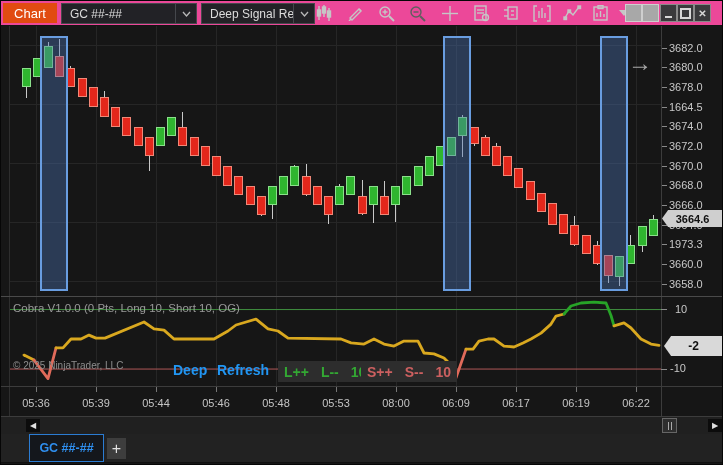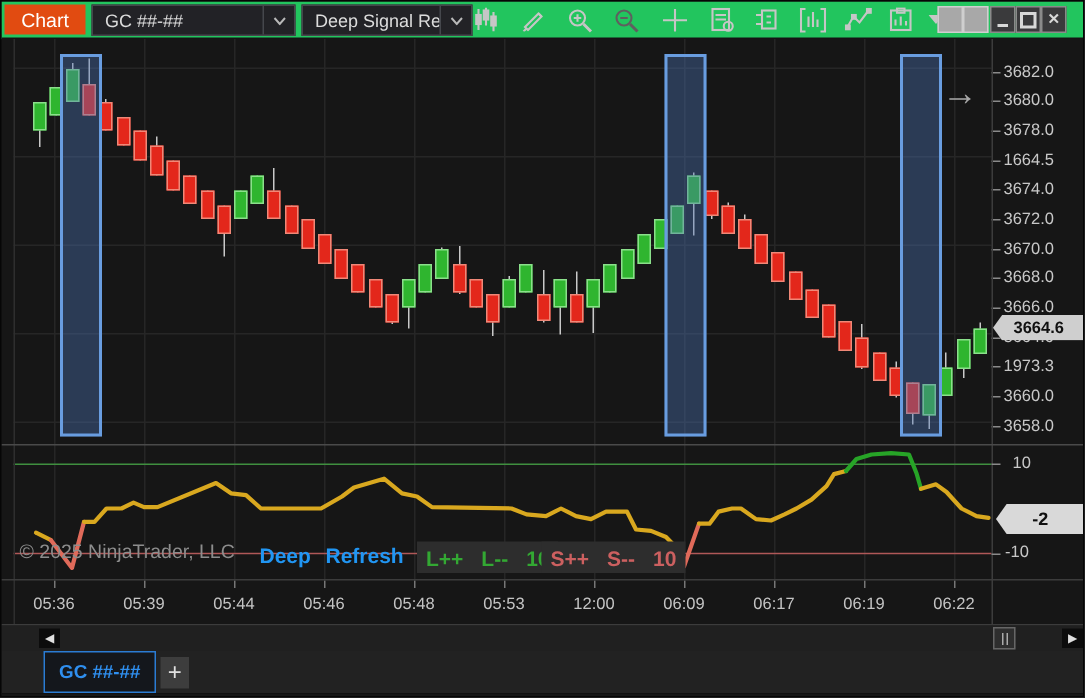--- a/index.html
+++ b/index.html
@@ -1,19 +1,19 @@
 <!DOCTYPE html>
 <html><head>
 <meta charset="utf-8">
 <style>
   html,body{margin:0;padding:0;background:#3a3a3a;}
   #app{position:relative;width:723px;height:465px;background:#161616;overflow:hidden;
        font-family:"Liberation Sans",sans-serif;border:1px solid #060606;box-sizing:border-box;}
   
-  .titlebar{position:absolute;left:0;top:0;width:723px;height:24px;background:#22c55e;border-bottom:1px solid #141414;}
+  .titlebar{position:absolute;left:0;top:0;width:723px;height:24px;background:#ec4899;border-bottom:1px solid #141414;}
   .chart-badge{position:absolute;left:2px;top:2px;width:54px;height:20px;background:#e14b11;color:#fff;
       font-size:13px;display:flex;align-items:center;justify-content:center;}
   .dropdown{position:absolute;top:2px;height:19px;background:#222226;border:1px solid #45474c;
       color:#dcdcdc;font-size:12px;display:flex;align-items:center;}
   .dd-text{padding:0 8px;white-space:nowrap;overflow:hidden;flex:1;}
   .dd-chev{width:20px;height:100%;border-left:1px solid #45474c;display:flex;align-items:center;justify-content:center;}
   .tb-icon{position:absolute;top:3px;width:22px;height:18px;display:flex;align-items:center;justify-content:center;}
   .tb-icon svg{stroke:#c6c6c6;fill:none;stroke-width:1.4;}
   .tb-icon.dim svg{stroke:#5f5f5f;}
   .winbtn{position:absolute;top:3px;width:15px;height:16px;border:1px solid #8a8a8a;background:#3a3a3c;
@@ -40,21 +40,21 @@
   .body.dn{background:#e3271b;border-color:#f08878;}
   .region{position:absolute;top:35px;height:255px;background:rgba(75,115,180,0.40);
       border:2px solid #699de0;box-sizing:border-box;}
   .go-end-arrow{position:absolute;left:627px;top:48px;color:#a8a8a8;font-size:24px;}
   .price-marker{position:absolute;left:661px;top:209px;width:61px;height:17px;background:#cfcfcf;color:#101010;
       font-size:11px;font-weight:bold;display:flex;align-items:center;justify-content:center;
       clip-path:polygon(10% 0,100% 0,100% 100%,10% 100%,0 50%);}
   
   #svg-layer{position:absolute;left:0;top:0;width:723px;height:465px;pointer-events:none;}
   .ind-title{position:absolute;left:12px;top:301px;color:#9a9a9a;font-size:11.5px;}
-  .watermark{position:absolute;left:12px;top:359px;color:#8d8d8d;font-size:13px;}
+  .watermark{position:absolute;left:12px;top:359px;color:#8d8d8d;font-size:10px;}
   .ind-btn{position:absolute;top:361px;font-size:14px;font-weight:bold;}
   .btn-blue{color:#2196f3;}
   .grp{position:absolute;top:360px;height:21px;background:#2d2d2d;display:flex;align-items:center;gap:12px;
       padding:0 6px;font-size:14px;font-weight:bold;}
   .grp.long{color:#33a833;}
   .grp.short{color:#cc6060;}
   .ind-ax-label{position:absolute;color:#c8c8c8;font-size:11px;}
   .ind-tick{position:absolute;left:660px;width:6px;height:1px;background:#8a8a8a;}
   .ind-marker{position:absolute;left:663px;top:335px;width:59px;height:20px;background:#d9d9d9;color:#101010;
       font-size:12px;font-weight:bold;display:flex;align-items:center;justify-content:center;
@@ -243,21 +243,21 @@
       <div class="t-label" style="left:95px">05:39</div>
       <div class="t-tick" style="left:155px"></div>
       <div class="t-label" style="left:155px">05:44</div>
       <div class="t-tick" style="left:215px"></div>
       <div class="t-label" style="left:215px">05:46</div>
       <div class="t-tick" style="left:275px"></div>
       <div class="t-label" style="left:275px">05:48</div>
       <div class="t-tick" style="left:335px"></div>
       <div class="t-label" style="left:335px">05:53</div>
       <div class="t-tick" style="left:395px"></div>
-      <div class="t-label" style="left:395px">12:00</div>
+      <div class="t-label" style="left:395px">08:00</div>
       <div class="t-tick" style="left:455px"></div>
       <div class="t-label" style="left:455px">06:09</div>
       <div class="t-tick" style="left:515px"></div>
       <div class="t-label" style="left:515px">06:17</div>
       <div class="t-tick" style="left:575px"></div>
       <div class="t-label" style="left:575px">06:19</div>
       <div class="t-tick" style="left:635px"></div>
       <div class="t-label" style="left:635px">06:22</div>
     </div>
 
@@ -392,20 +392,21 @@
       </span>
     <span class="winbtn" style="left:676px">
         <span class="glyph-max"></span>
       </span>
     <span class="winbtn" style="left:693px">✕</span>
   </div>
 
   <div class="go-end-arrow">→</div>
   <div class="price-marker">3664.6</div>
 
+  <div class="ind-title">Cobra V1.0.0 (0 Pts, Long 10, Short 10, OG)</div>
   <div class="watermark">© 2025 NinjaTrader, LLC</div>
   <span class="ind-btn btn-blue" style="left:172px">Deep</span>
   <span class="ind-btn btn-blue" style="left:216px">Refresh</span>
   <div class="grp long" style="left:277px">
     <span>L++</span>
     <span>L--</span>
     <span>10</span>
   </div>
   <div class="grp short" style="left:360px">
     <span>S++</span>

